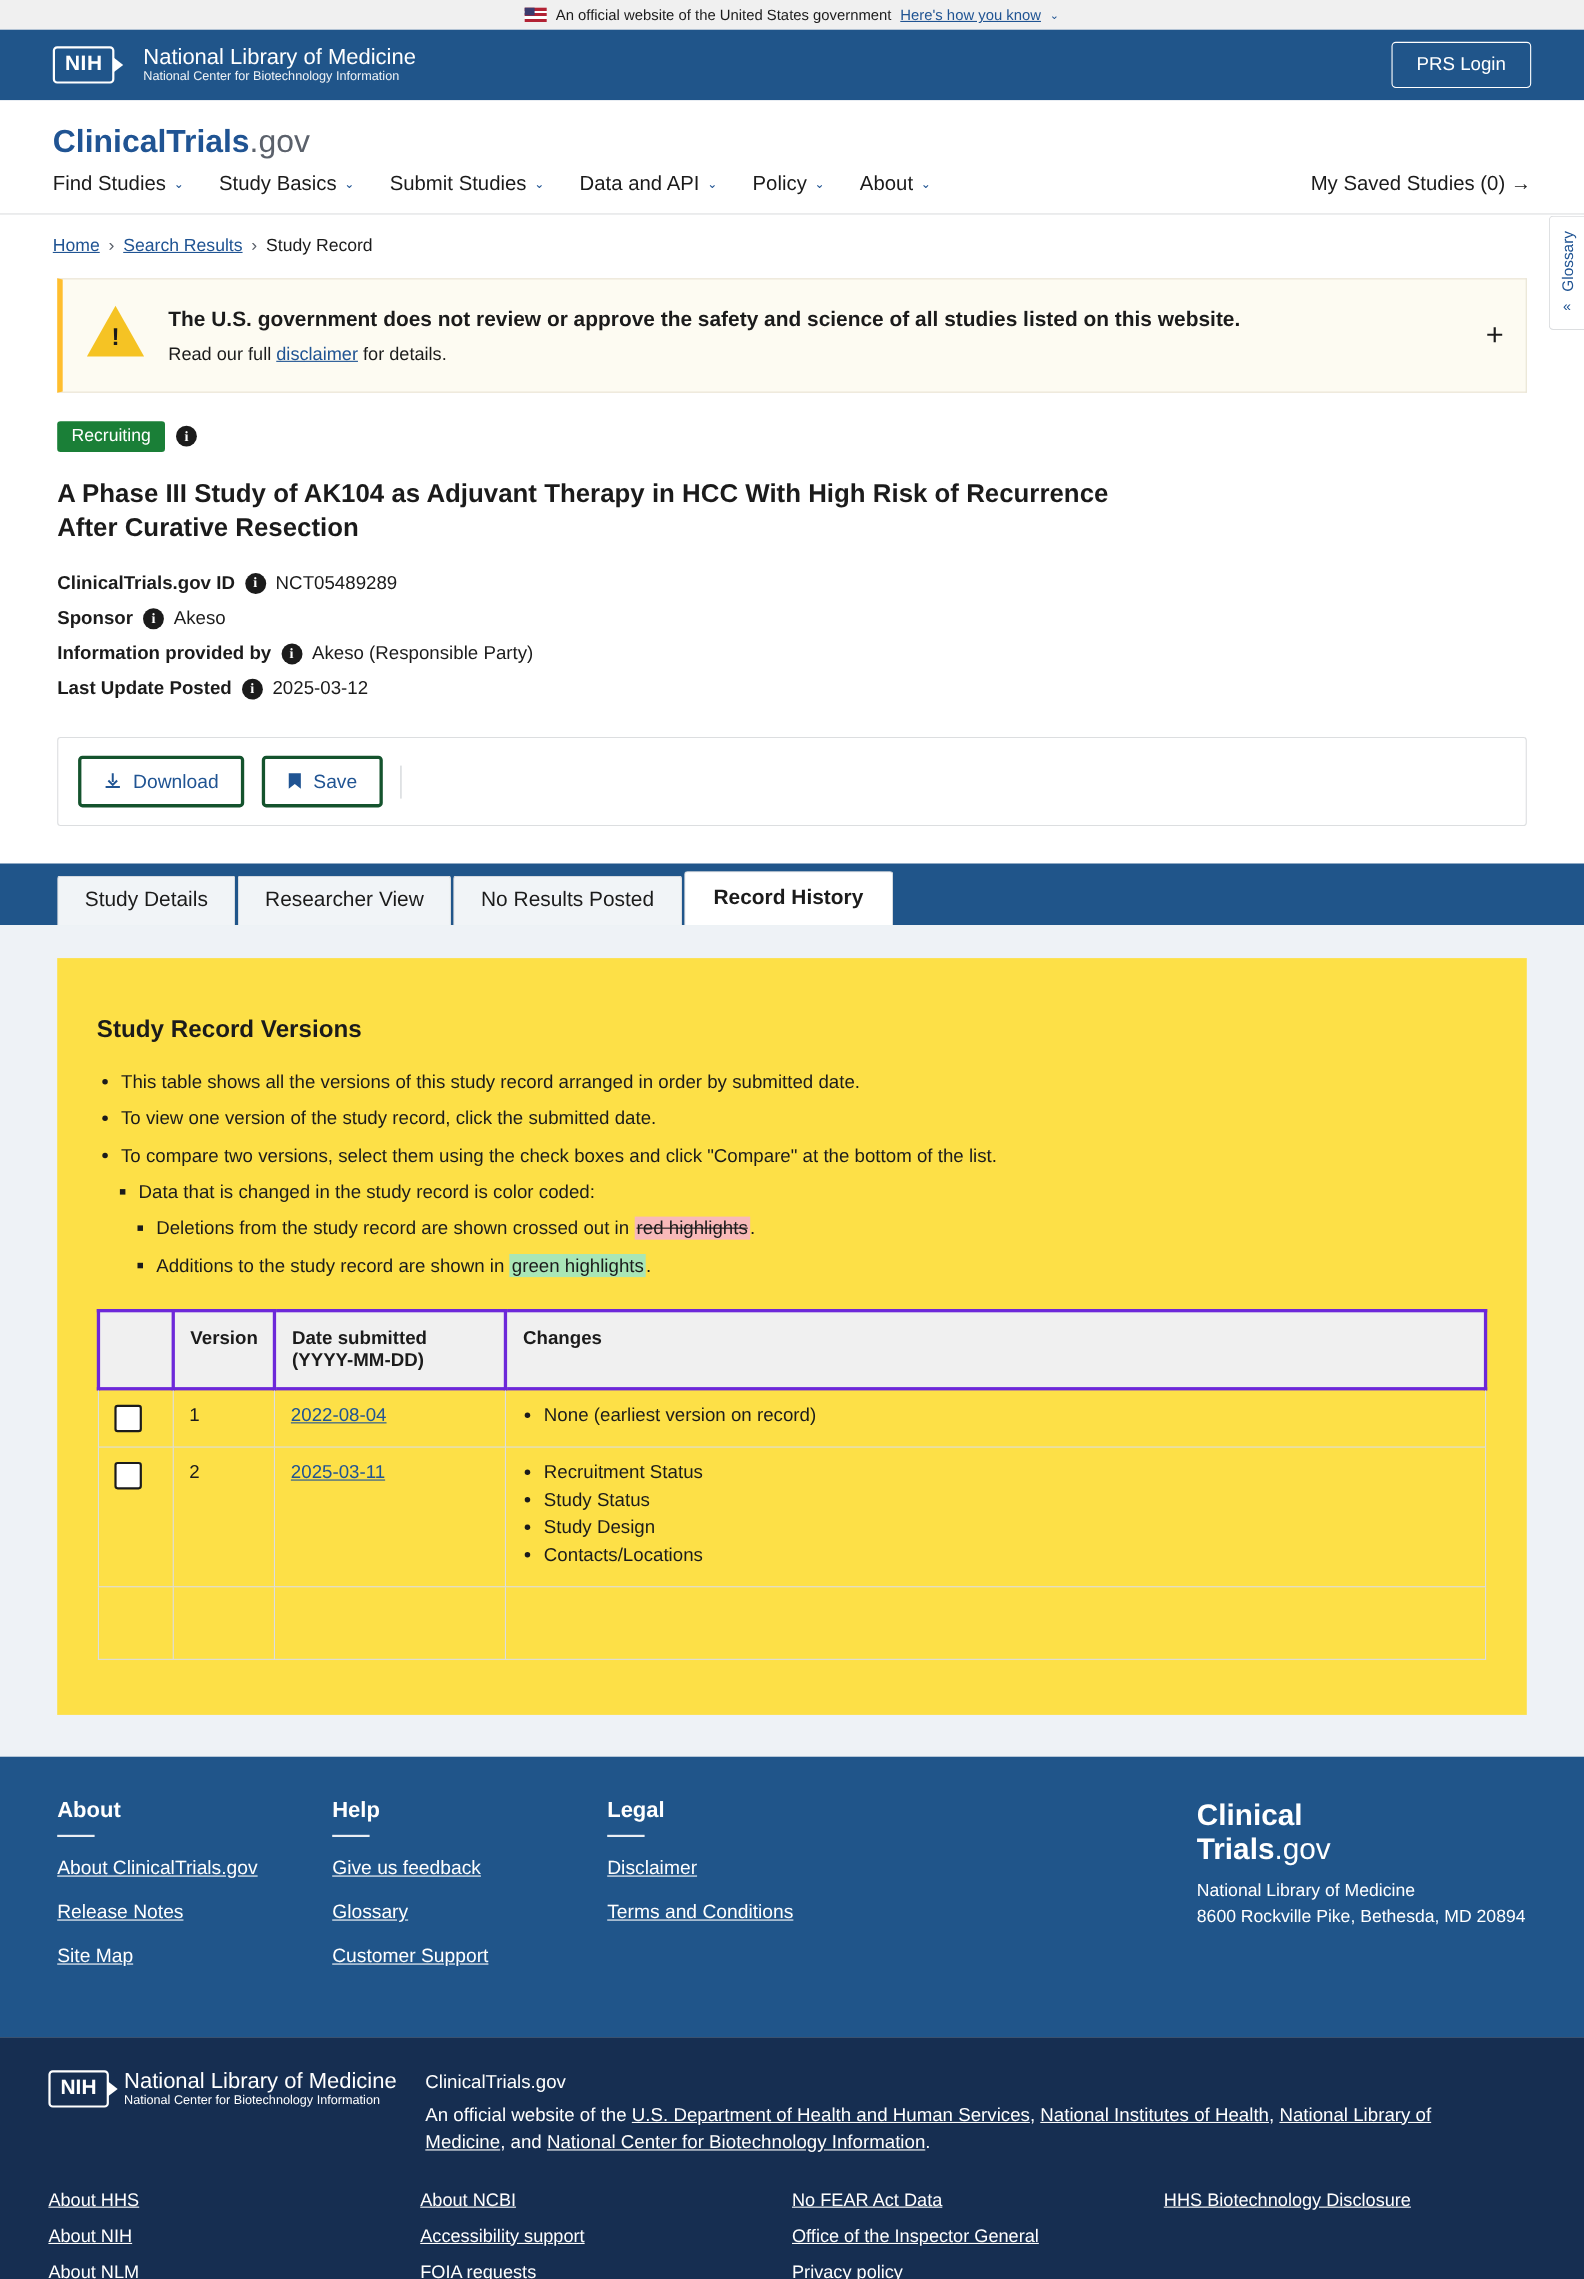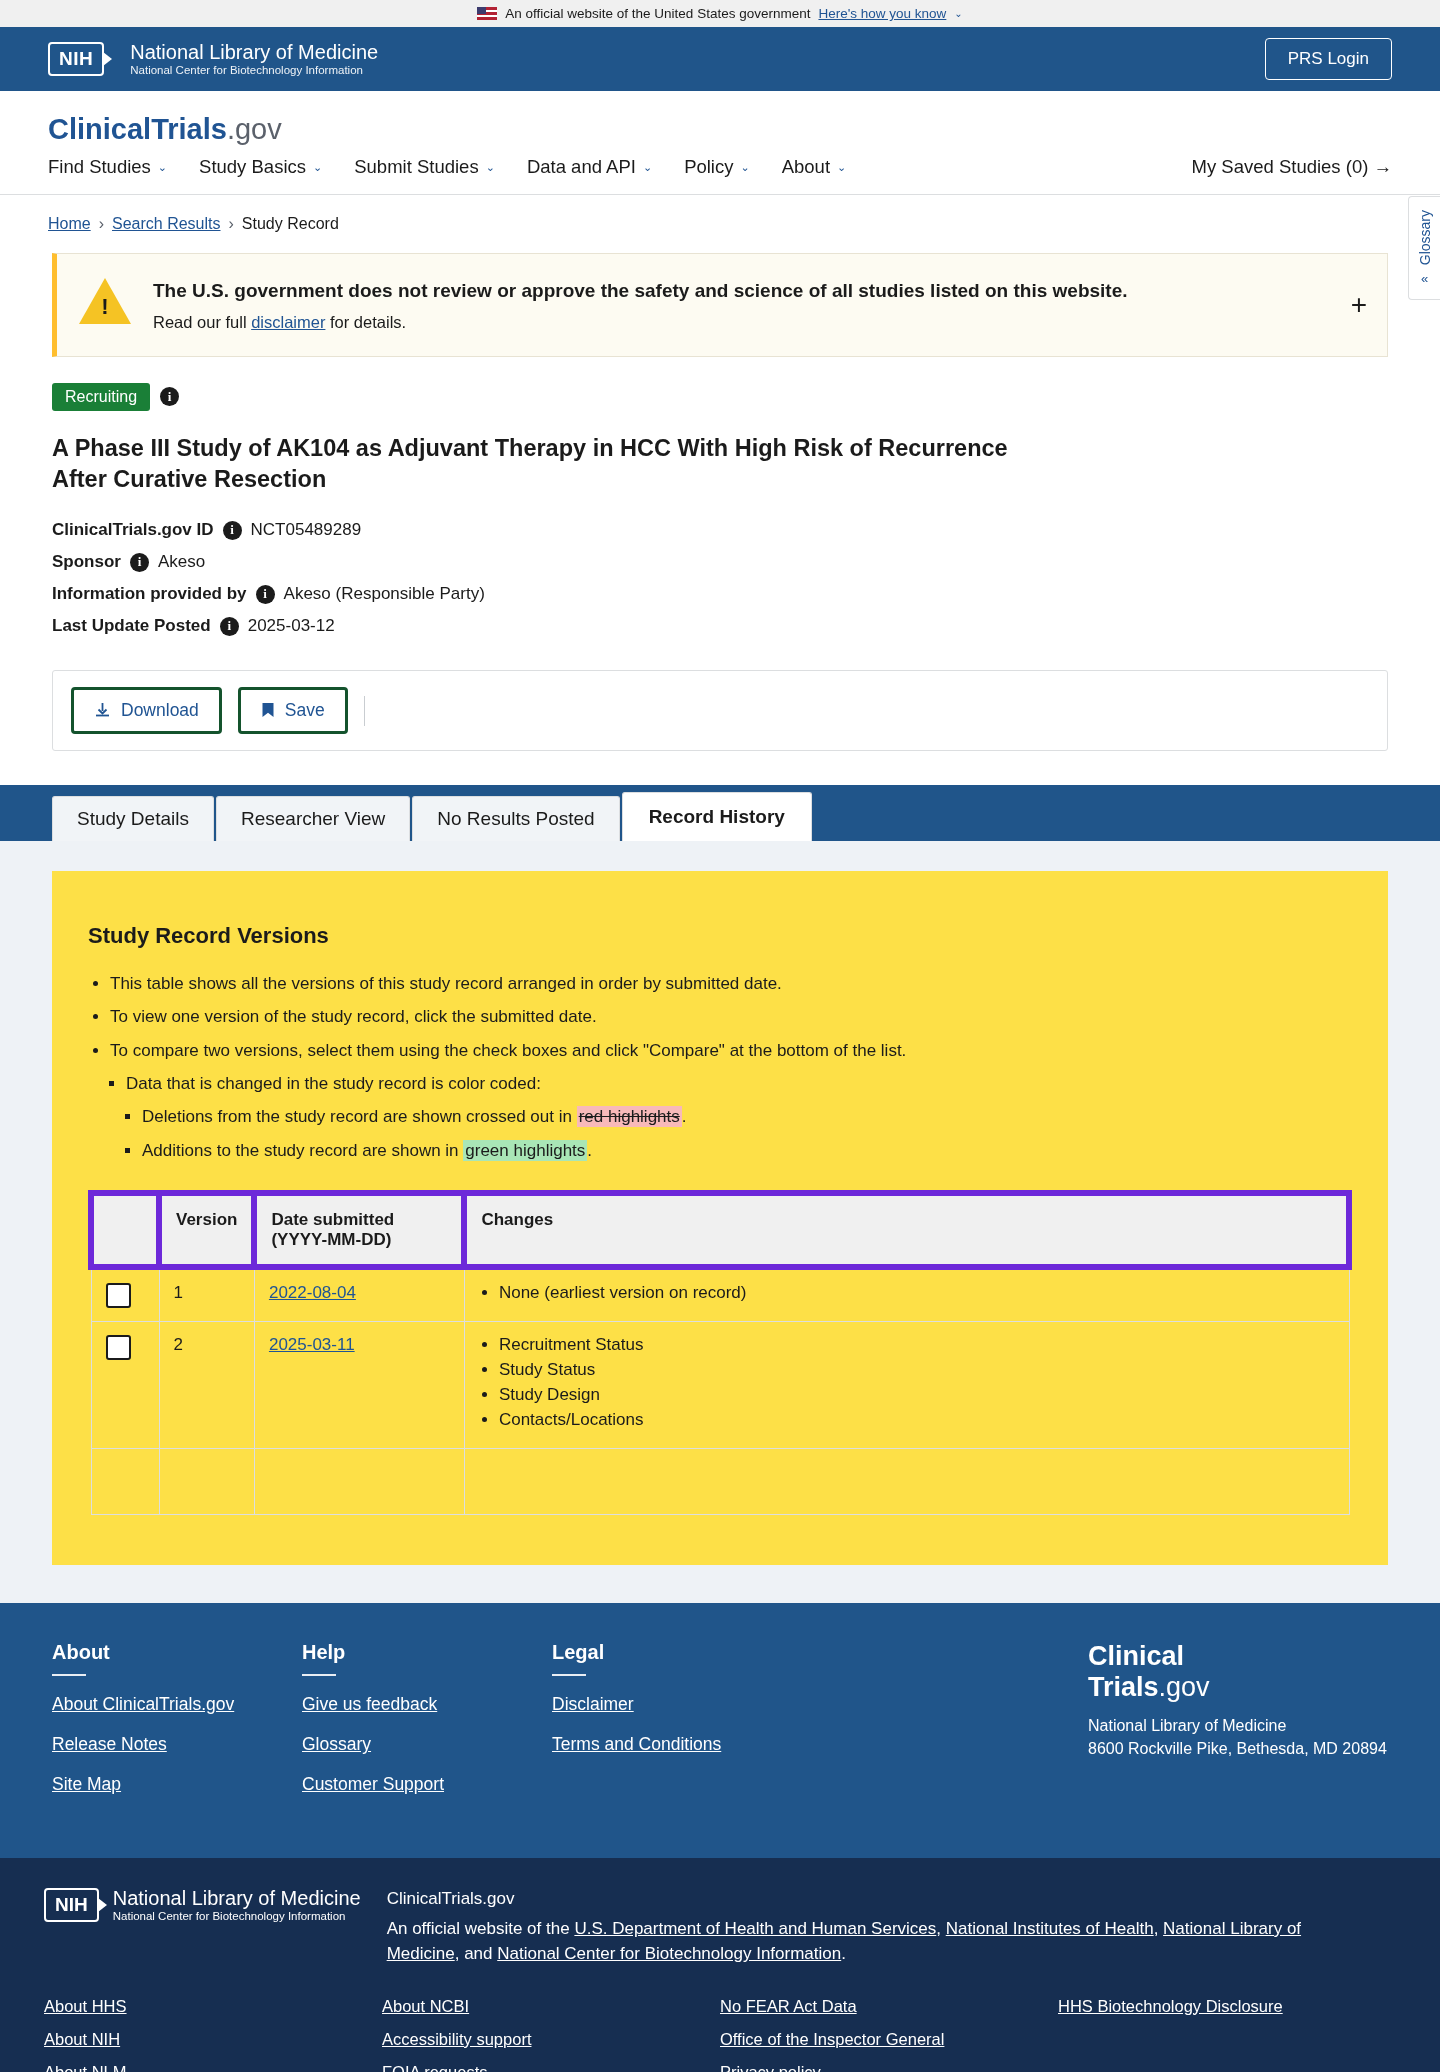--- a/index.html
+++ b/index.html
@@ -292,21 +292,21 @@
 
   
   table.versions {
     border-collapse: collapse;
     width: 100%;
     margin-top: 26px;
     font-size: 17px;
   }
   table.versions th {
     background: #f0f0f0;
-    border: 6px solid #6d28d9;
+    border: 3px solid #6d28d9;
     text-align: left;
     padding: 14px 14px;
     font-size: 17px;
     vertical-align: top;
     font-weight: bold;
   }
   table.versions td {
     border: 1px solid #dcdee0;
     padding: 13px 14px;
     vertical-align: top;

